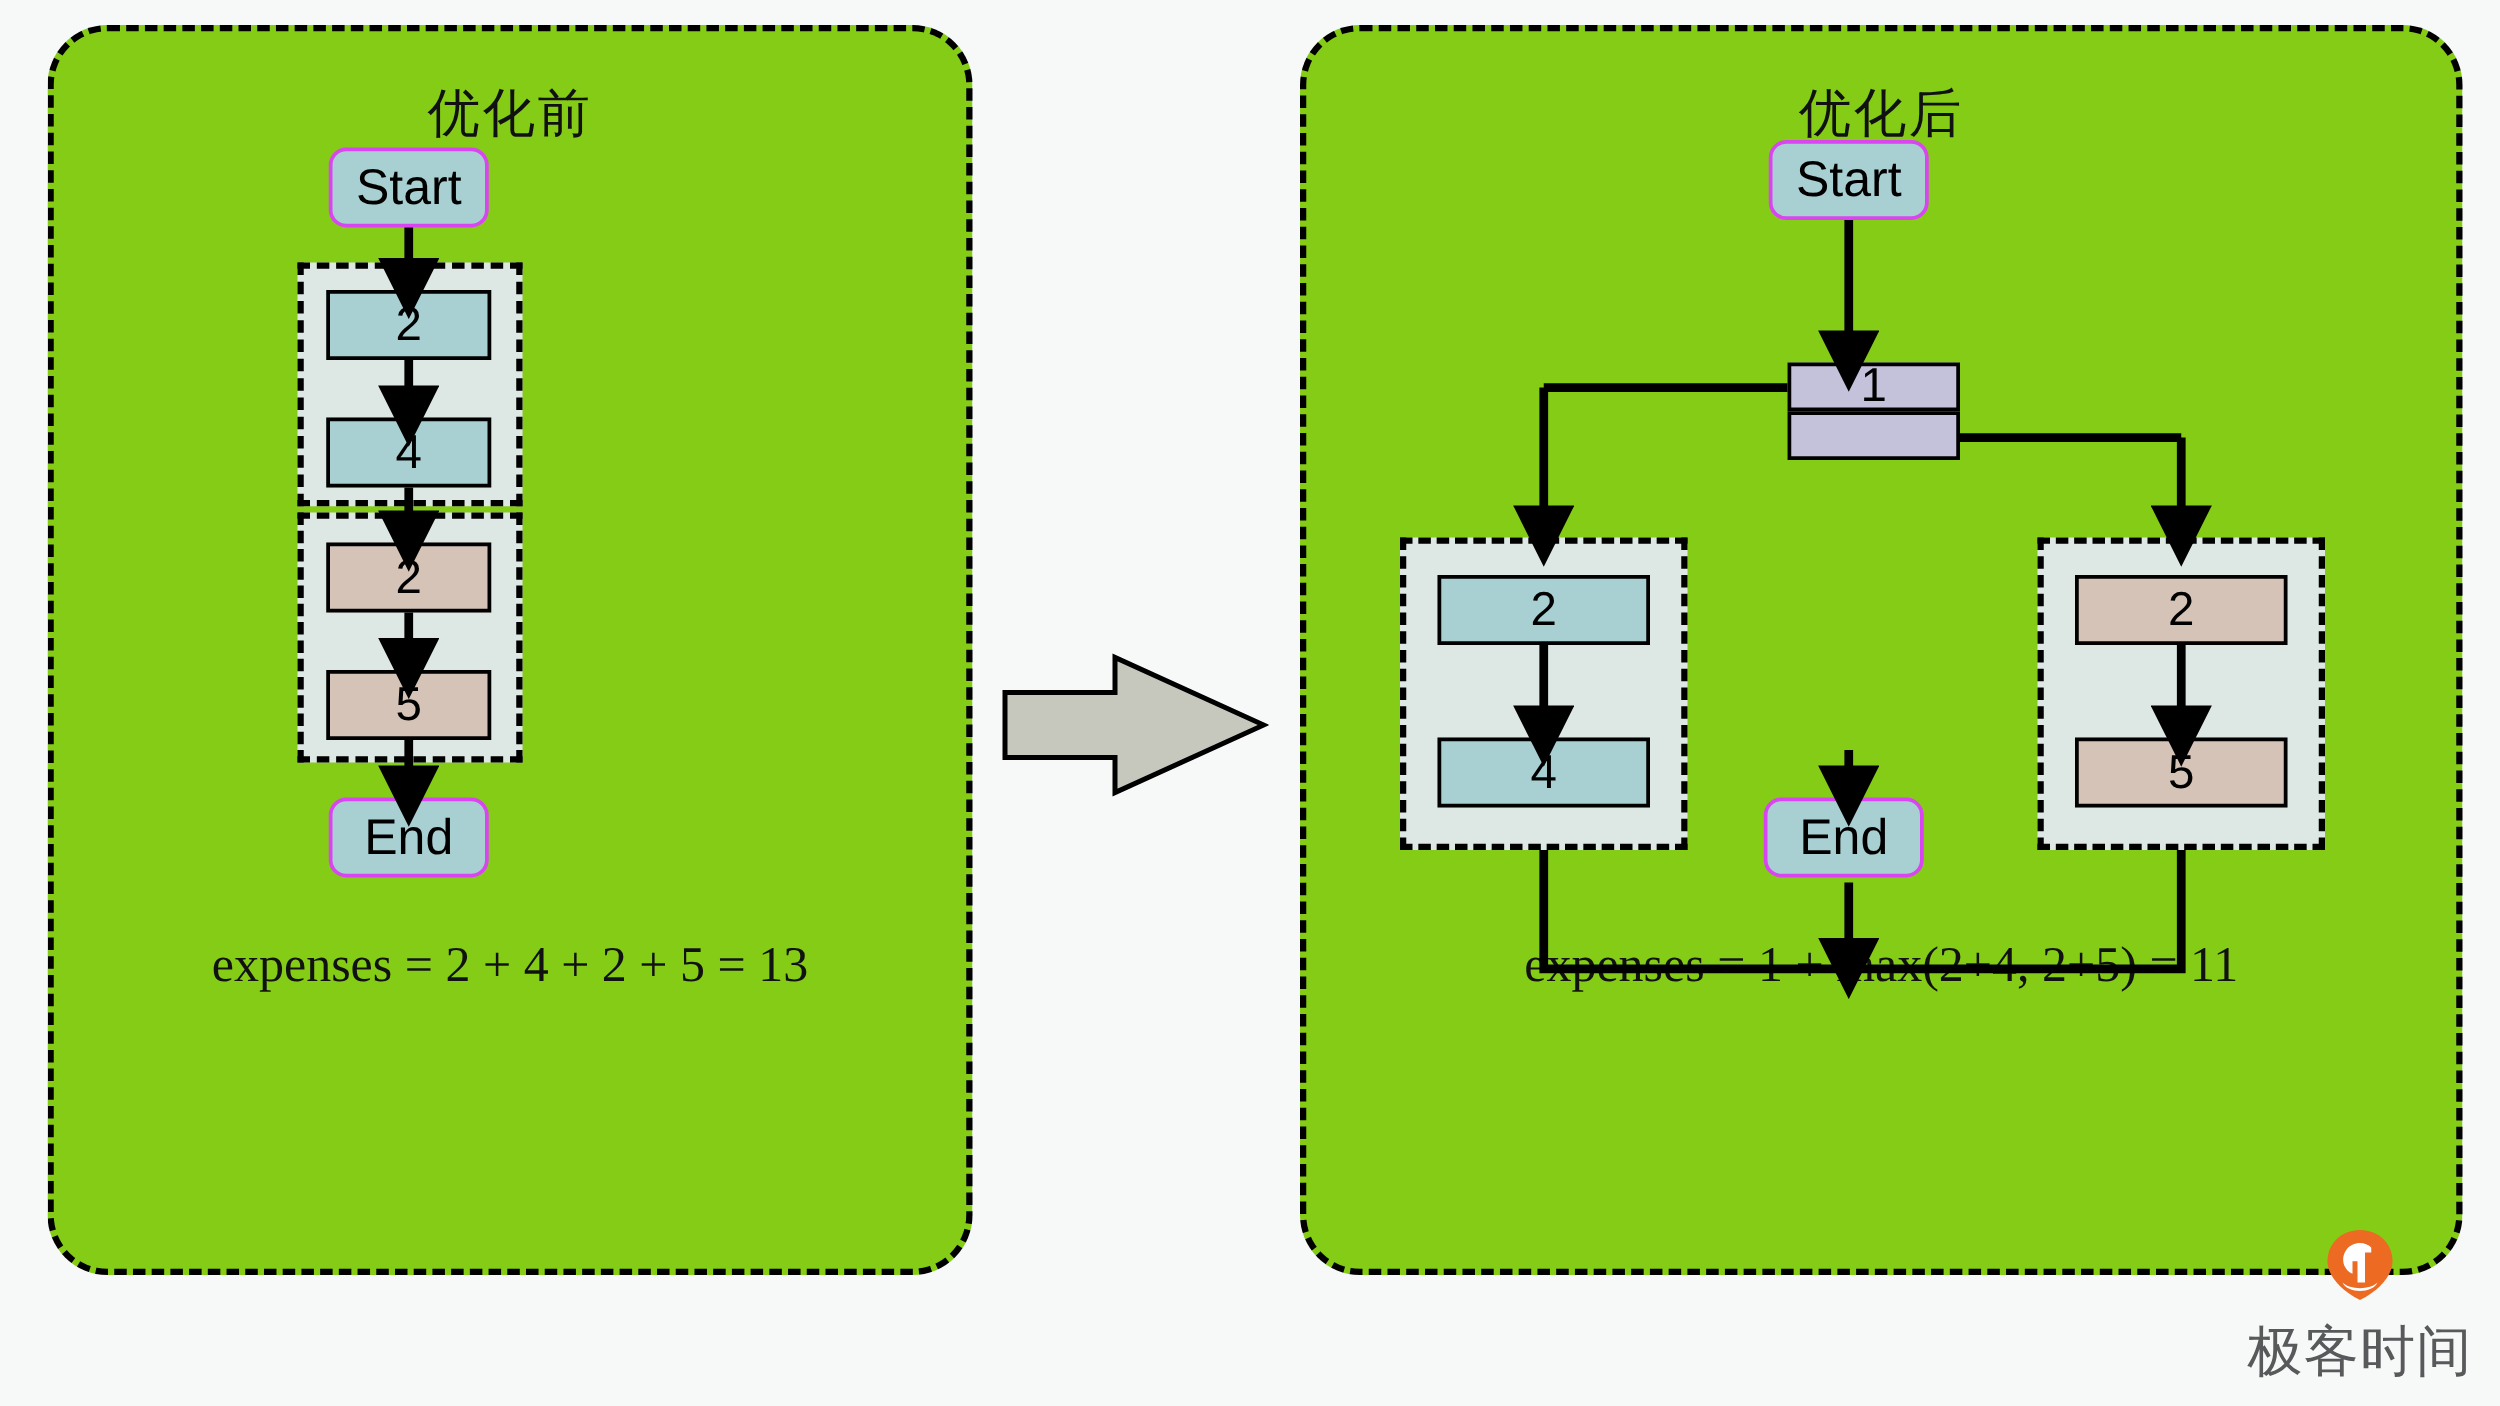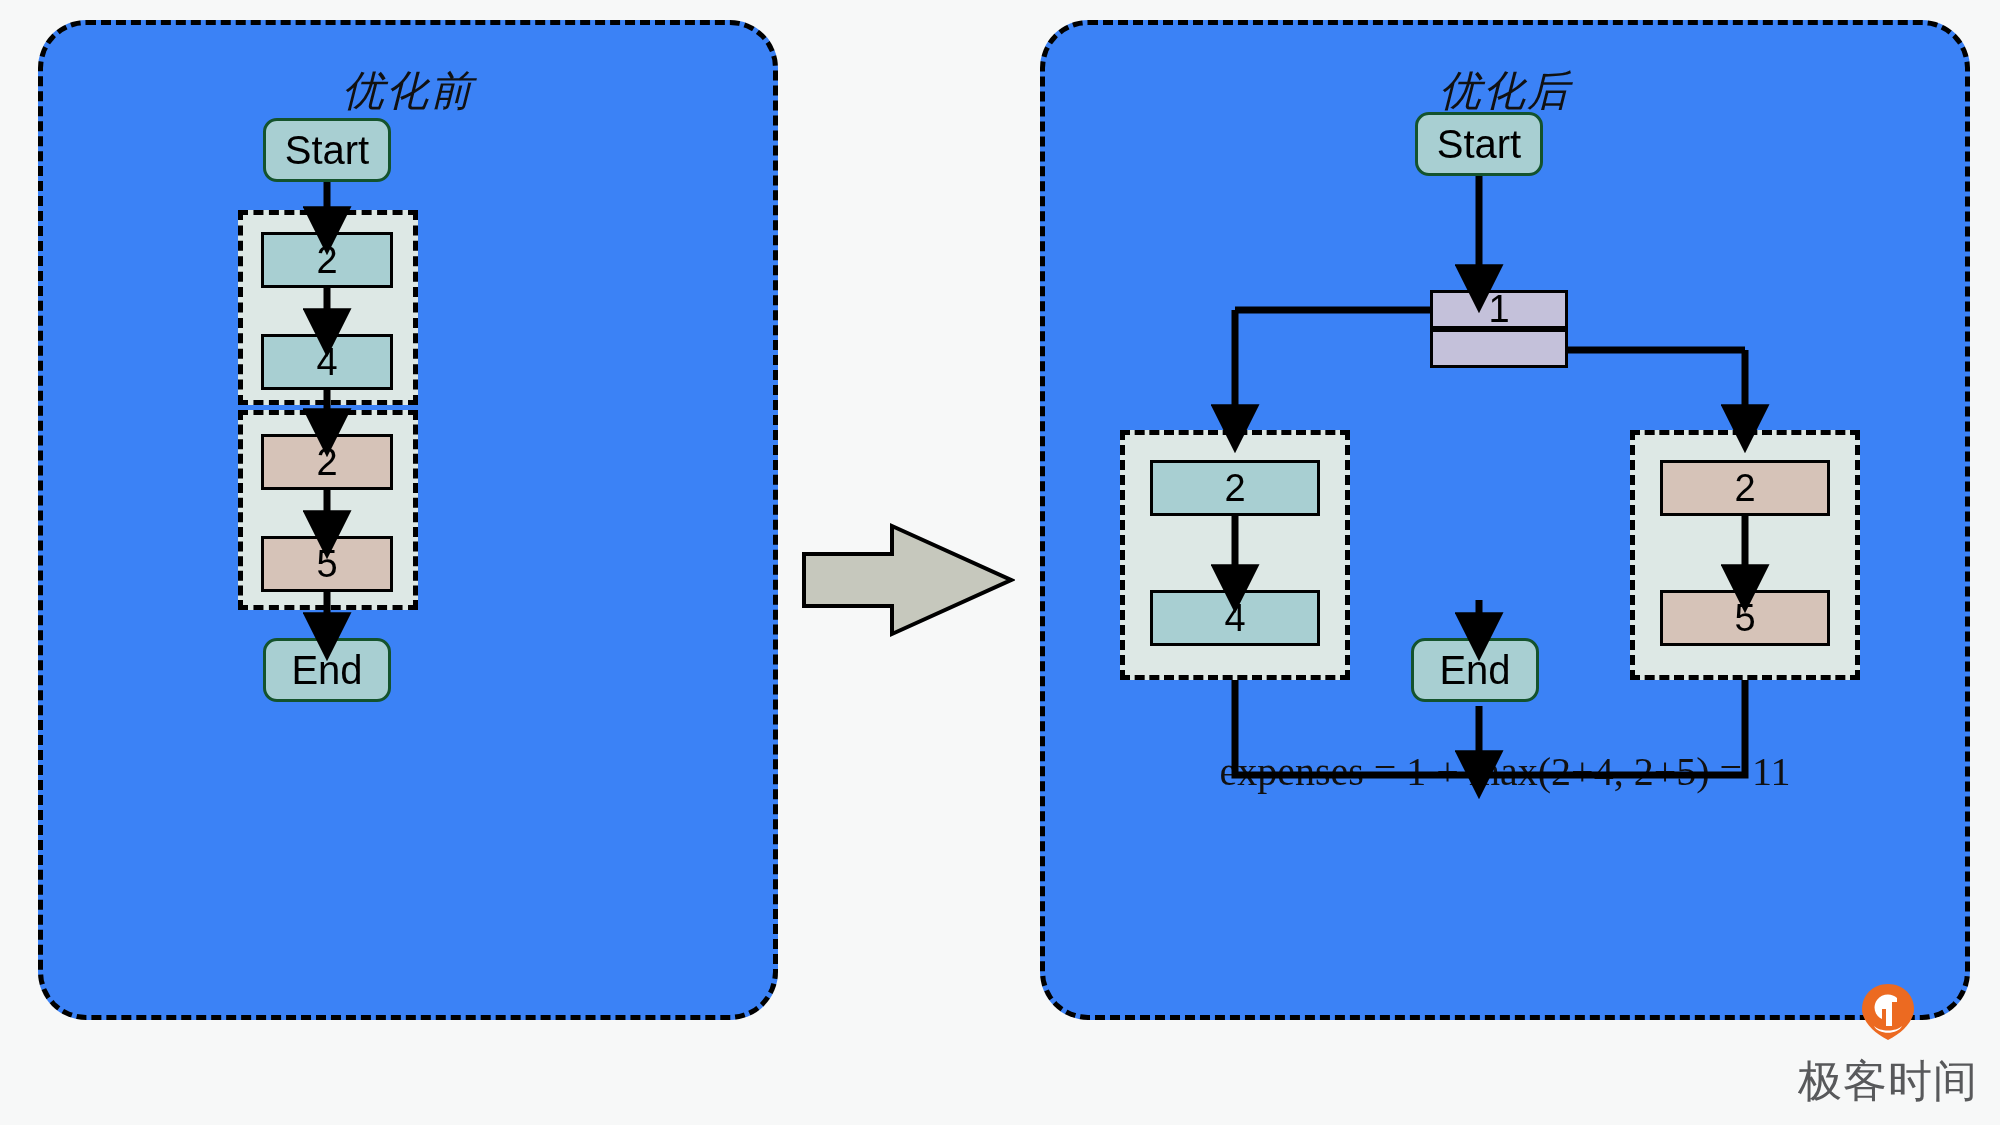--- a/index.html
+++ b/index.html
@@ -18,42 +18,41 @@
     position: absolute;
     inset: 0;
     width: 2000px;
     height: 1125px;
     background: #f7f8f8;
   }
   .panel {
     position: absolute;
     border: 5px dashed #000;
     border-radius: 48px;
-    background: #3b82f6;
-    box-sizing: border-box;
-    font-style: italic;
+    background: #84cc16;
+    box-sizing: border-box;
   }
   #panel-before { left: 38px;  top: 20px; width: 740px; height: 1000px; }
   #panel-after  { left: 1040px; top: 20px; width: 930px; height: 1000px; }
 
   .panel-title {
     position: absolute;
     width: 100%;
     text-align: center;
     top: 38px;
     font-size: 42px;
     color: #111;
     letter-spacing: 2px;
   }
 
   
   .term {
     position: absolute;
     background: #a8cfd2;
-    border: 3px solid #14532d;
+    border: 3px solid #d946ef;
     border-radius: 14px;
     box-sizing: border-box;
     display: flex;
     align-items: center;
     justify-content: center;
     font-size: 40px;
     color: #000;
   }
 
   
@@ -167,20 +166,21 @@
     <span>2</span>
   </div>
   <div class="task tan" style="left:261px; top:536px; width:132px; height:56px;">
     <span>5</span>
   </div>
 
   <div class="term" style="left:263px; top:638px; width:128px; height:64px;">
     <span>End</span>
   </div>
 
+  <div class="formula" style="left:38px; top:748px; width:740px;">expenses = 2 + 4 + 2 + 5 = 13</div>
 
   <div class="panel" id="panel-after">
     <div class="panel-title">优化后</div>
   </div>
 
   <div class="group" id="grp-after-left" style="left:1120px; top:430px; width:230px; height:250px;"></div>
   <div class="group" id="grp-after-right" style="left:1630px; top:430px; width:230px; height:250px;"></div>
 
   <div class="term" style="left:1415px; top:112px; width:128px; height:64px;">
     <span>Start</span>

